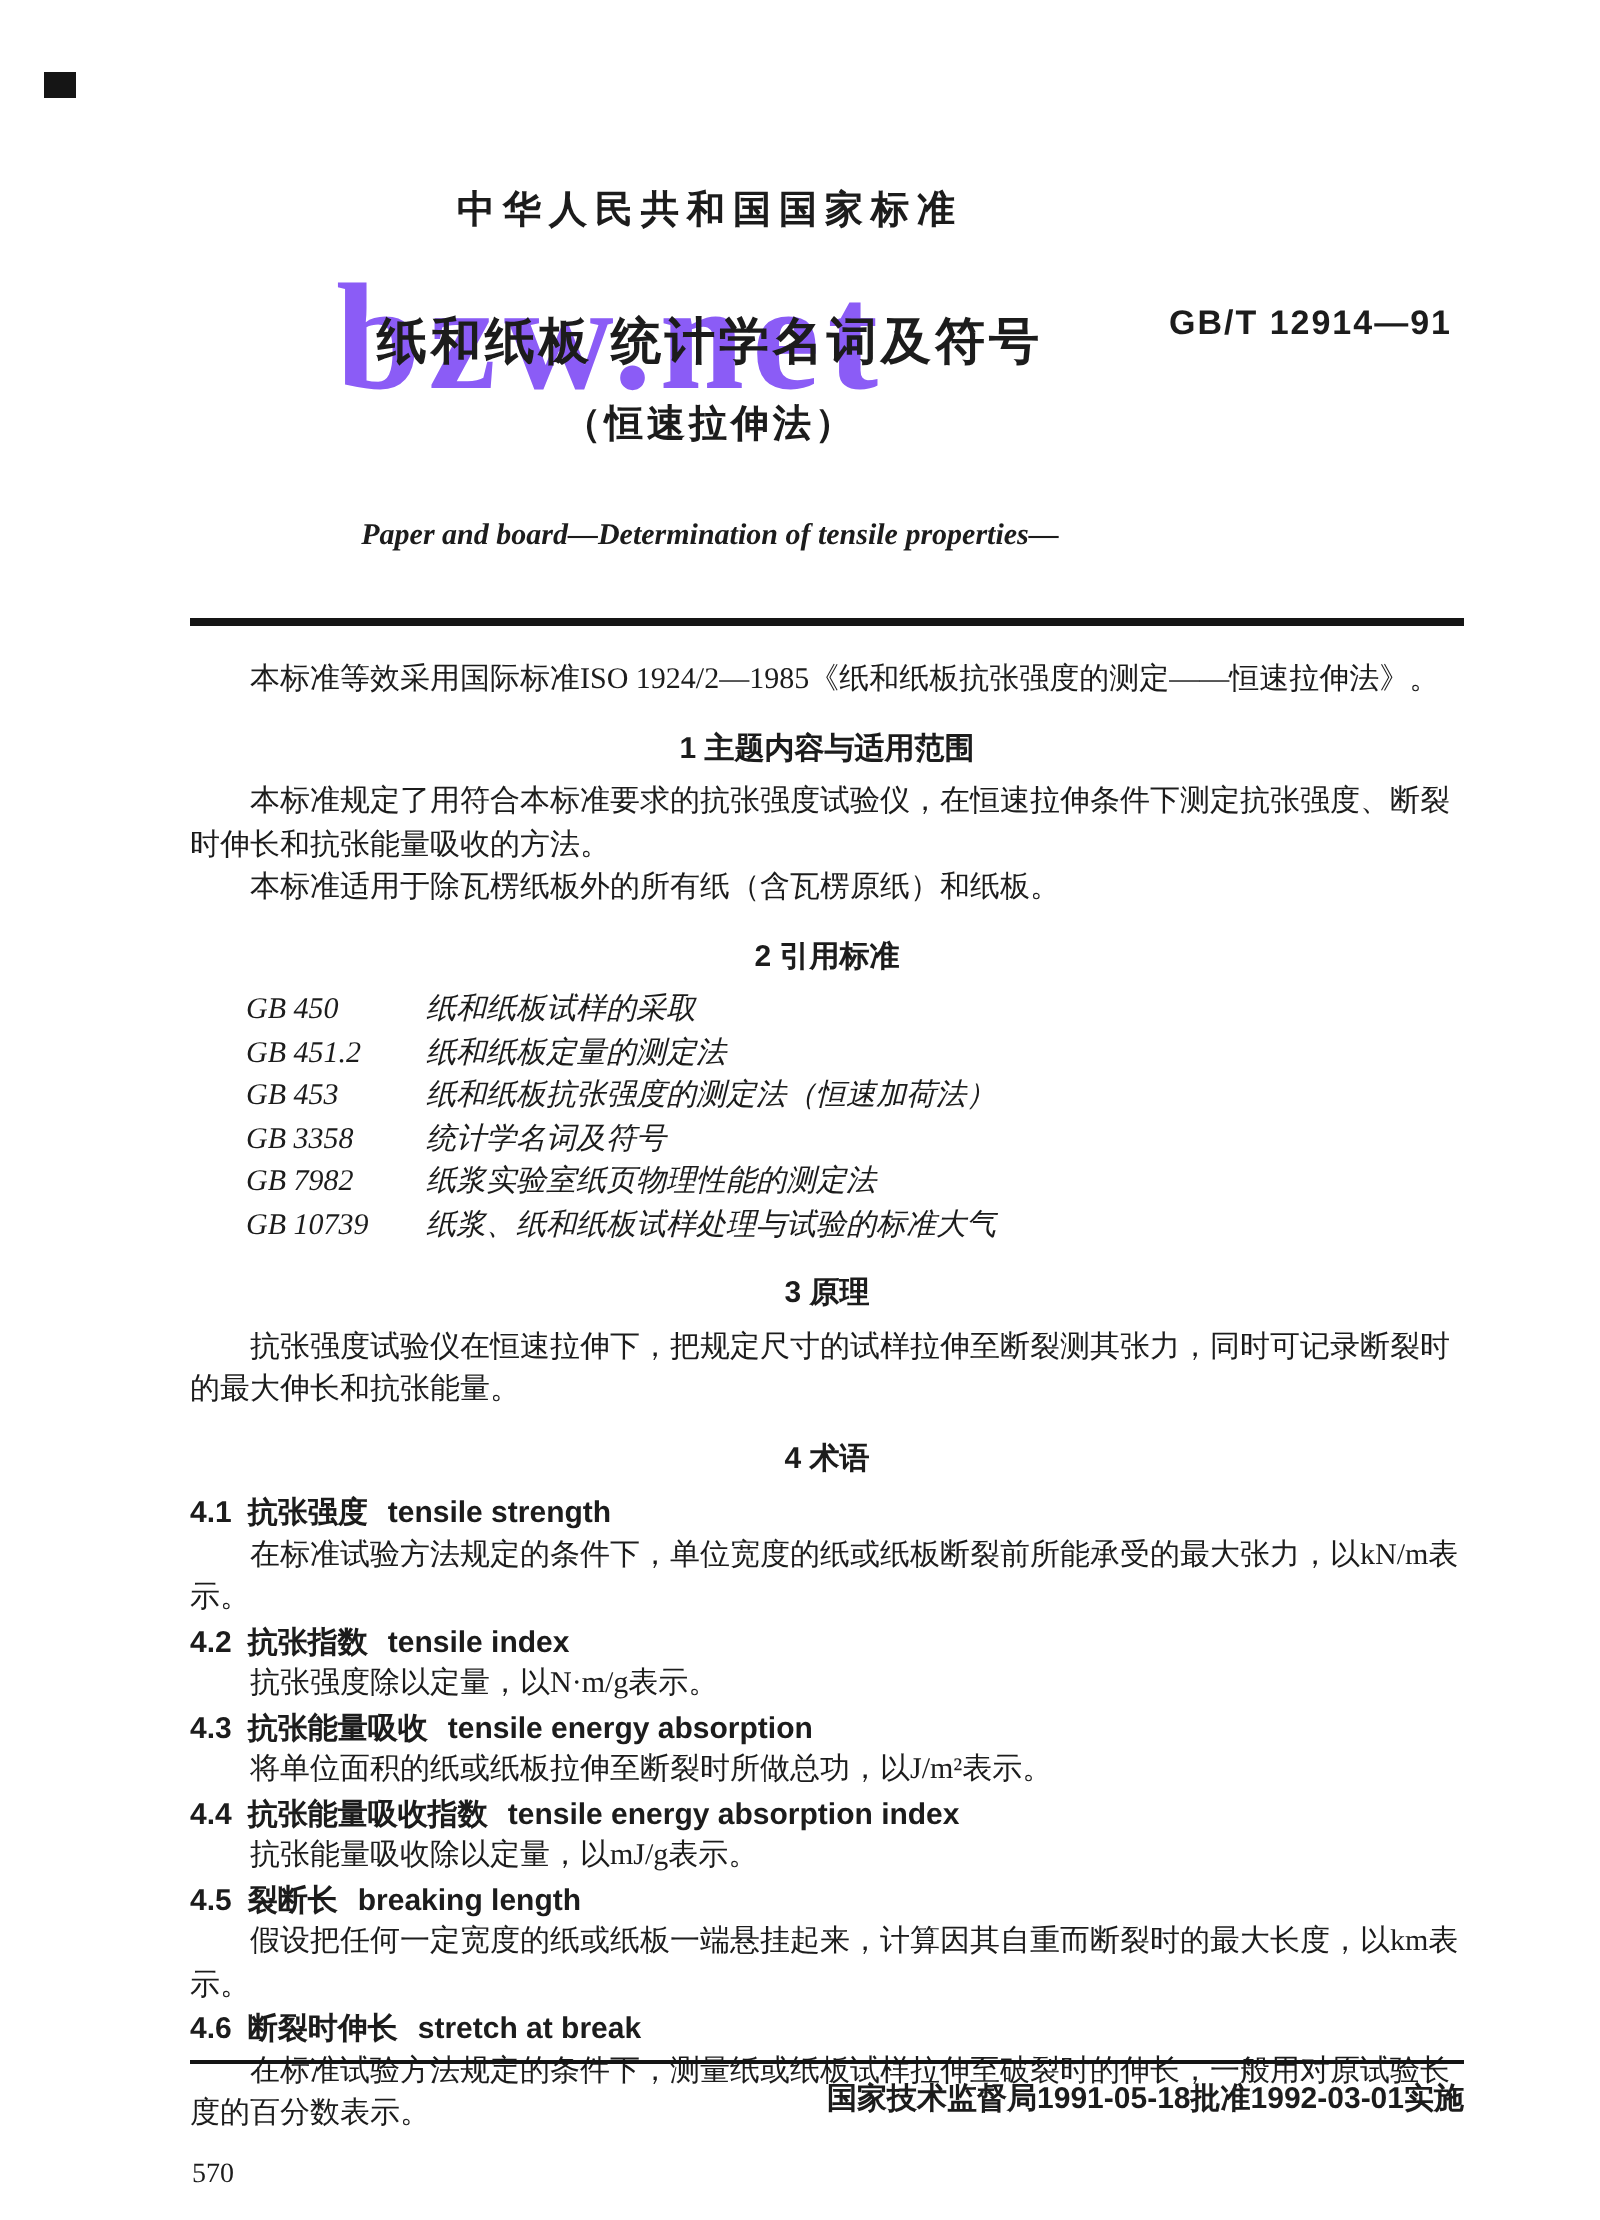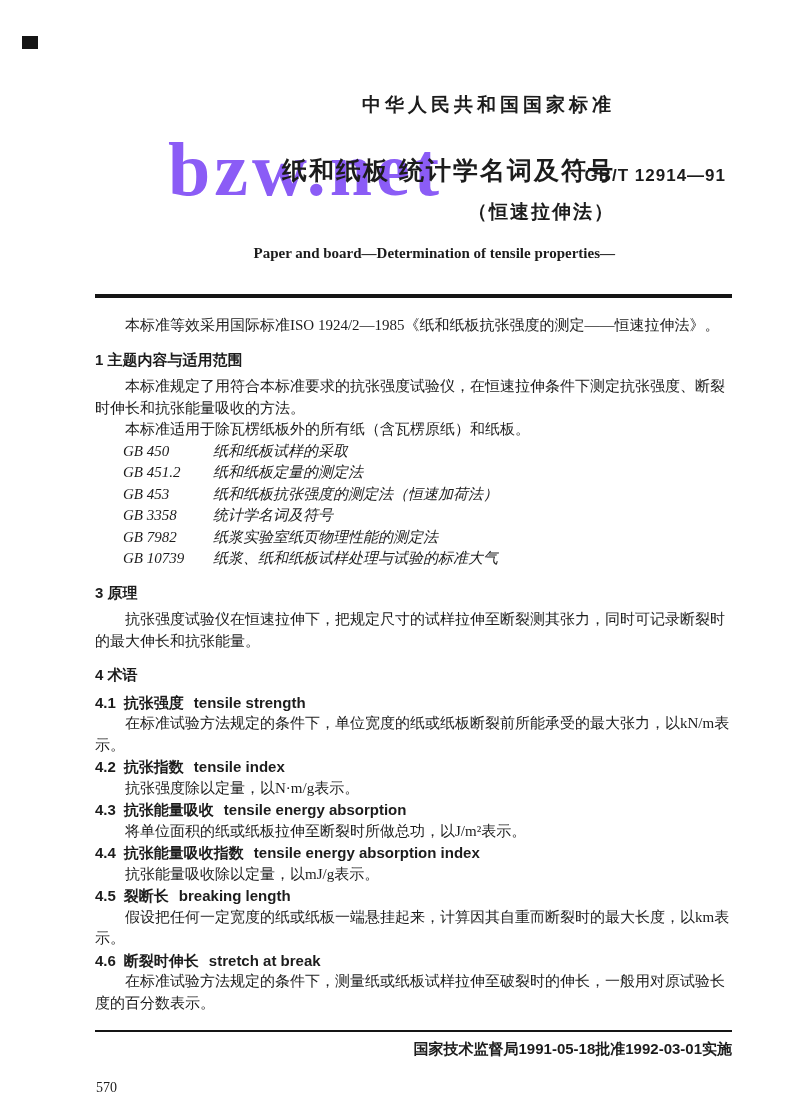--- a/index.html
+++ b/index.html
@@ -37,21 +37,21 @@
 
   .content {
     position: absolute;
     left: 95px; top: 0;
     width: 637px;
     z-index: 1;
   }
 
   
   .header { position: relative; padding-top: 92px; }
-  .header-center { width: 520px; text-align: right; }
+  .header-center { width: 520px; text-align: center; }
 
   .standard-type {
     font-size: 19px;
     font-weight: bold;
     letter-spacing: 4px;
     font-family: "Liberation Sans", sans-serif;
   }
   .title-cn {
     font-size: 25px;
     font-weight: bold;
@@ -61,48 +61,49 @@
   }
   .subtitle-cn {
     font-size: 19px;
     font-weight: bold;
     letter-spacing: 2px;
     margin-top: 12px;
     font-family: "Liberation Sans", sans-serif;
   }
   .standard-code {
     position: absolute;
-    right: 6px; top: 166px;
+    right: 6px; top: 152px;
     font-size: 17px;
     font-weight: bold;
     font-family: "Liberation Sans", sans-serif;
     letter-spacing: 1px;
   }
   .title-en { font-size: 15px; font-weight: bold; line-height: 22px; }
-  .title-en.first { margin-top: 17px; }
+  .title-en.first { margin-top: 32px; font-style: italic; }
 
   .header-rule {
     margin-top: 30px;
     height: 4px;
     background: #151515;
     width: 100%;
   }
 
   
   .body-text { font-size: 15px; line-height: 21.5px; }
   .para { margin: 0; }
   .indent { text-indent: 2em; }
   .intro { margin-top: 17px; }
 
   .sec-heading {
     font-size: 15px;
     font-weight: bold;
     font-family: "Liberation Sans", sans-serif;
     margin: 12px 0 6px 0;
     line-height: 21.5px;
+    text-align: center;
   }
 
   .ref-list { padding-left: 28px; font-style: italic; }
   .ref-row { line-height: 21.5px; }
   .ref-code { display: inline-block; width: 90px; }
 
   .term-label {
     font-weight: bold;
     font-family: "Liberation Sans", sans-serif;
     line-height: 21.5px;
@@ -158,20 +159,21 @@
     <div class="header-rule"></div>
 
     <div class="body-text">
 
       <p class="para indent intro">本标准等效采用国际标准ISO 1924/2—1985《纸和纸板抗张强度的测定——恒速拉伸法》。</p>
 
       <div class="sec-heading">1 主题内容与适用范围</div>
       <p class="para indent">本标准规定了用符合本标准要求的抗张强度试验仪，在恒速拉伸条件下测定抗张强度、断裂时伸长和抗张能量吸收的方法。</p>
       <p class="para indent">本标准适用于除瓦楞纸板外的所有纸（含瓦楞原纸）和纸板。</p>
 
+      <div class="sec-heading">2 引用标准</div>
       <div class="ref-list">
         <div class="ref-row">
           <span class="ref-code">GB 450</span><span class="ref-title">纸和纸板试样的采取</span>
         </div>
         <div class="ref-row">
           <span class="ref-code">GB 451.2</span><span class="ref-title">纸和纸板定量的测定法</span>
         </div>
         <div class="ref-row">
           <span class="ref-code">GB 453</span><span class="ref-title">纸和纸板抗张强度的测定法（恒速加荷法）</span>
         </div>

